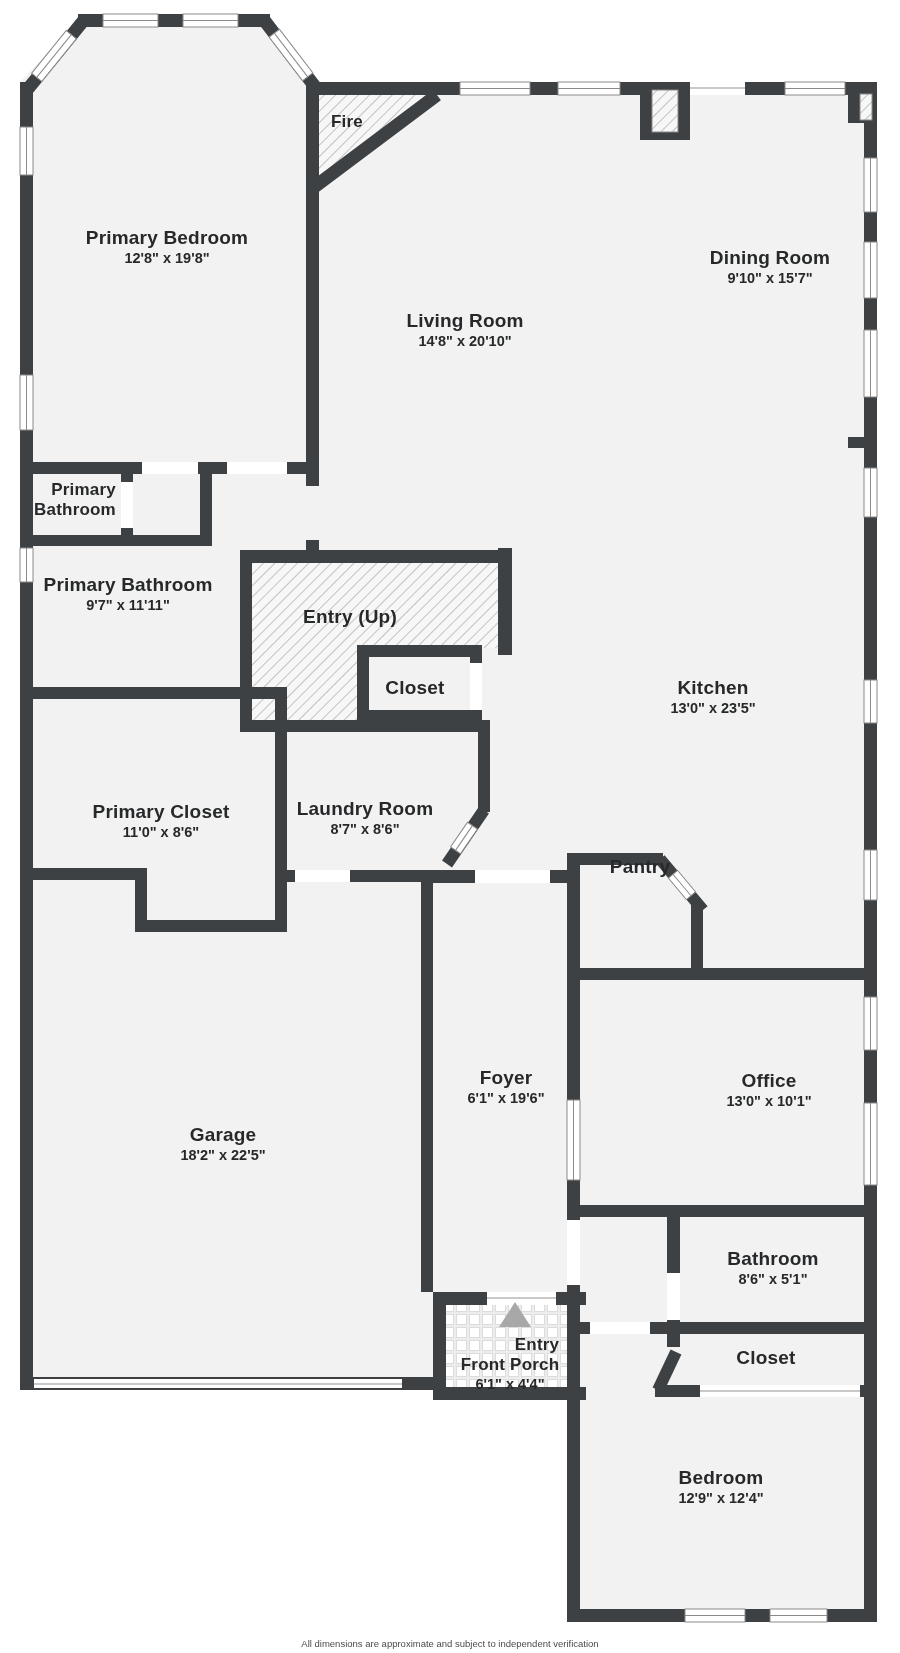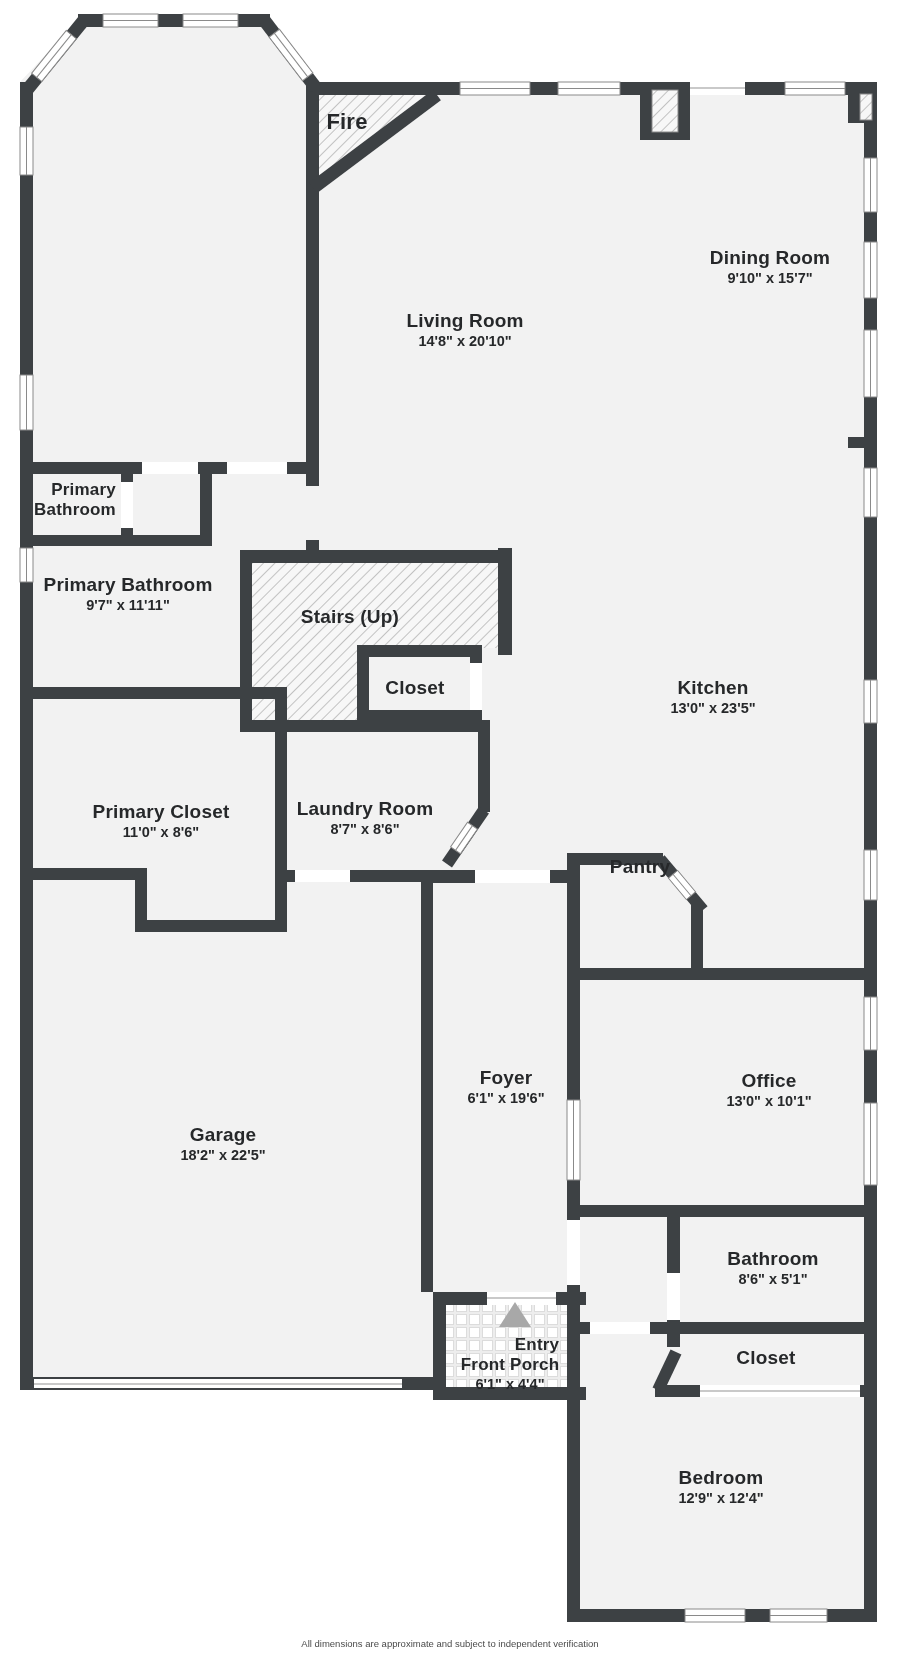--- a/index.html
+++ b/index.html
@@ -9,21 +9,21 @@
   }
   .plan svg{position:absolute;left:0;top:0;}
   .room-label{
     position:absolute;transform:translate(-50%,-50%);text-align:center;
     color:#26282a;line-height:1.18;z-index:5;pointer-events:none;
   }
   .rname{display:block;font-size:19px;font-weight:700;letter-spacing:.2px;white-space:pre-line;}
   .rdims{display:block;font-size:14.5px;font-weight:600;margin-top:1px;white-space:nowrap;}
   .rdims:empty{display:none;}
   .sm .rname{font-size:17px;text-align:right;}
-  .fire .rname{font-size:22px;}
+  .fire .rname{font-size:17px;}
   .disclaimer{
     position:absolute;left:50%;top:1638px;transform:translateX(-50%);
     font-size:9.5px;color:#4a4a4a;white-space:nowrap;z-index:5;text-align:center;
   }
 </style>
 </head>
 <body>
 
 <div class="plan">
 
@@ -199,20 +199,24 @@
     <g>
       <rect x="652" y="90" width="26" height="42" fill="url(#hatch)" stroke="#8a8a8a" stroke-width="1"></rect>
       <rect x="860" y="94" width="12" height="26" fill="url(#hatch)" stroke="#8a8a8a" stroke-width="1"></rect>
     </g>
 
     <g>
       <polygon points="515,1302 499,1327 531,1327" fill="#a8a8a8"></polygon>
     </g>
   </svg>
 
+  <div class="room-label" style="left:167px;top:247px">
+    <span class="rname">Primary Bedroom</span>
+    <span class="rdims">12'8" x 19'8"</span>
+  </div>
   <div class="room-label" style="left:465px;top:330px">
     <span class="rname">Living Room</span>
     <span class="rdims">14'8" x 20'10"</span>
   </div>
   <div class="room-label" style="left:770px;top:267px">
     <span class="rname">Dining Room</span>
     <span class="rdims">9'10" x 15'7"</span>
   </div>
   <div class="room-label fire" style="left:347px;top:122px">
     <span class="rname">Fire</span>
@@ -221,21 +225,21 @@
   <div class="room-label sm" style="left:75px;top:500px">
     <span class="rname">Primary
 Bathroom</span>
 
   </div>
   <div class="room-label" style="left:128px;top:594px">
     <span class="rname">Primary Bathroom</span>
     <span class="rdims">9'7" x 11'11"</span>
   </div>
   <div class="room-label" style="left:350px;top:617px">
-    <span class="rname">Stairs (Up)</span>
+    <span class="rname">Entry (Up)</span>
 
   </div>
   <div class="room-label" style="left:415px;top:688px">
     <span class="rname">Closet</span>
 
   </div>
   <div class="room-label" style="left:713px;top:697px">
     <span class="rname">Kitchen</span>
     <span class="rdims">13'0" x 23'5"</span>
   </div>

